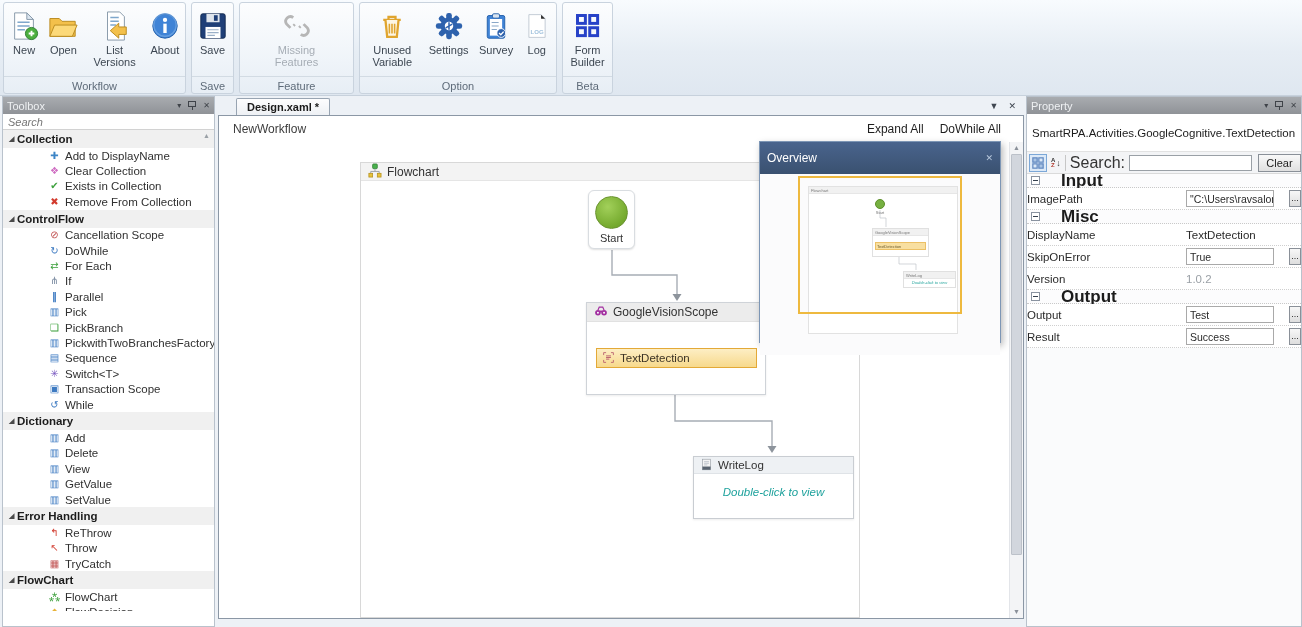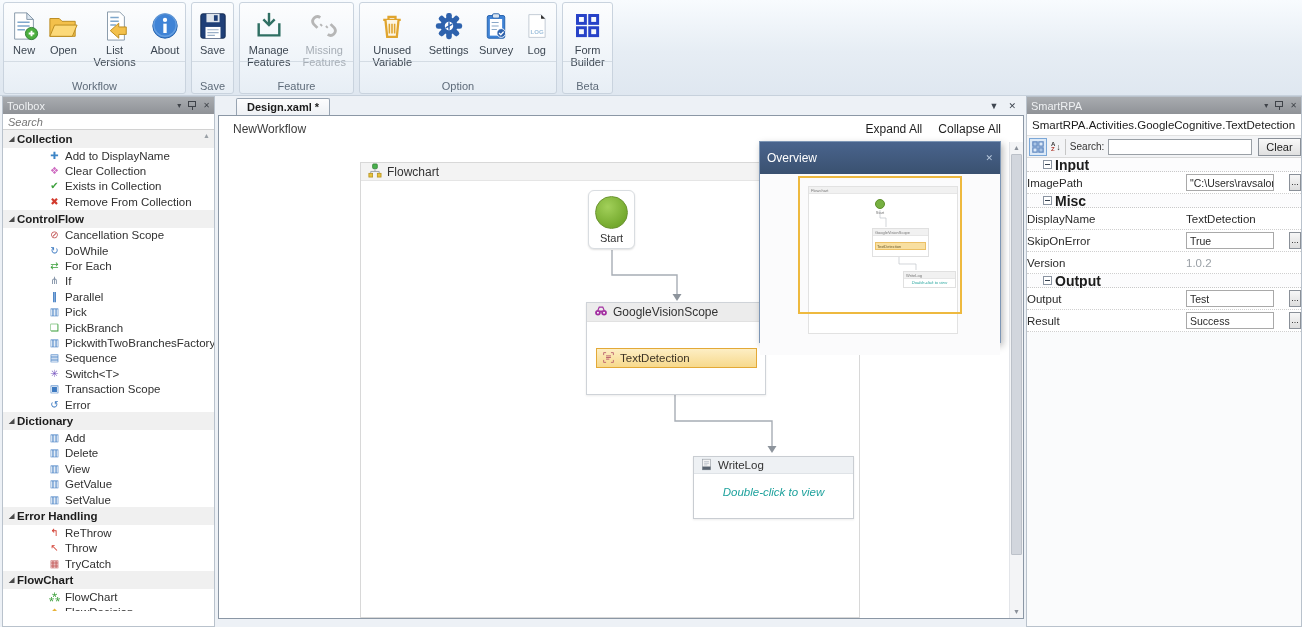--- a/index.html
+++ b/index.html
@@ -7,21 +7,21 @@
   *{box-sizing:border-box}
 
   
   .ribbon{position:absolute;left:0;top:0;width:1302px;height:96px;
     background:linear-gradient(#f8fbfe,#e6edf4 55%,#dfe7f0);
     border-bottom:1px solid #c7d1dc;display:flex;align-items:stretch;padding:2px 0 1px 3px}
   .rgroup{position:relative;border:1px solid #c9d3de;border-radius:3px;
     background:linear-gradient(#fcfdfe,#eff4f9 65%,#e7eef5);
     margin-right:5px;padding:2px 1px 15px 1px;display:flex;justify-content:space-around}
   .rgroup-label{position:absolute;left:0;right:0;bottom:1px;text-align:center;
-    font-size:11px;color:#5e6b79;border-top:1px solid rgba(190,200,212,.55);padding-top:18px}
+    font-size:11px;color:#5e6b79;border-top:1px solid rgba(190,200,212,.55);padding-top:3px}
   .rbtn{display:flex;flex-direction:column;align-items:center;padding-top:3px;
     color:#3d4752;font-size:11px;text-align:center;line-height:1.12;cursor:default}
   .rbtn .ric{height:36px;display:flex;align-items:center;justify-content:center}
   .rbtn.disabled{color:#a6adb5}
   .rlabel{white-space:pre-line}
 
   
   .toolbox{position:absolute;left:2px;top:96px;width:213px;bottom:0;background:#fff;
     border:1px solid #b9c2cc}
   .panel-title{height:17px;background:linear-gradient(#a9acb0,#8f9297);color:#eef0f2;
@@ -127,38 +127,38 @@
   .mini-act{position:absolute;left:2px;top:13px;width:51px;height:8px;background:#f8dfa0;
     border:1px solid #ecc065;font-size:4px;color:#6b5a2c;overflow:hidden;line-height:7px;white-space:nowrap;padding-left:1px}
   .mini-wl{position:absolute;left:94px;top:84px;width:53px;height:17px;border:1px solid #e0e0e0;background:#fff}
   .mini-wl-hint{font-size:4px;color:#2ba8a0;font-style:italic;text-align:center;overflow:hidden;white-space:nowrap;line-height:8px}
   .viewport-rect{position:absolute;left:38px;top:2px;width:164px;height:138px;
     border:2px solid #eeb93f;z-index:3}
 
   
   .property{position:absolute;left:1026px;top:96px;width:276px;bottom:0;background:#fafbfc;
     border:1px solid #b9c2cc;overflow:hidden}
-  .pp-type{height:22px;background:#fff;border-bottom:1px solid #e2e2e2;font-size:11.5px;
+  .pp-type{height:38px;background:#fff;border-bottom:1px solid #e2e2e2;font-size:11.5px;
     color:#1c1c1c;display:flex;align-items:center;padding-left:5px;white-space:nowrap}
   .pp-toolbar{height:22px;display:flex;align-items:center;padding:0 0 0 2px;gap:4px;
     background:#f3f4f6;border-bottom:1px solid #dadada}
   .cat-btn{width:18px;height:18px;border:1px solid #7ba7d7;background:#dce9f7;
     display:flex;align-items:center;justify-content:center}
   .az{display:flex;align-items:center;font-weight:bold;color:#333}
   .az .lets{display:flex;flex-direction:column;font-size:6px;line-height:5px}
   .az .arr{font-size:9px;margin-left:1px}
   .tsep{width:1px;height:16px;background:#c6c6c6}
-  .pp-search-label{font-size:10px;color:#333}
+  .pp-search-label{font-size:16px;color:#333}
   .pp-search{flex:1;height:16px;border:1px solid #9aa0a6;background:#fff;outline:none;
     font-size:11px;padding:0 3px;min-width:0}
   .clear-btn{width:43px;height:18px;border:1px solid #8a9098;
     background:linear-gradient(#f9f9f9,#e0e0e0);font-size:11px;color:#222;text-align:center;
     line-height:16px;margin-left:2px;flex:none}
-  .pp-sec{height:14px;display:flex;align-items:center;gap:3px;padding-left:16px;
-    font-weight:bold;font-size:14px;color:#1c1c1c;border-bottom:1px dotted #c9c9c9;background:#fcfcfd}
+  .pp-sec{height:14px;display:flex;align-items:center;gap:21px;padding-left:4px;
+    font-weight:bold;font-size:17px;color:#1c1c1c;border-bottom:1px dotted #c9c9c9;background:#fcfcfd}
   .boxminus{width:9px;height:9px;border:1px solid #8a93a0;position:relative;background:#fff;flex:none}
   .boxminus::after{content:"";position:absolute;left:1px;right:1px;top:3px;height:1px;background:#35404e}
   .pp-row{height:22px;display:flex;align-items:center;border-bottom:1px dotted #cfcfcf;
     position:relative;font-size:11.5px;color:#2a2a2a;background:#fff}
   .pp-name{width:159px;flex:none;white-space:nowrap;overflow:hidden}
   .pp-val-box{width:88px;height:17px;border:1px solid #a9a9a9;background:#fff;font-size:10.5px;
     display:flex;align-items:center;padding:0 3px;white-space:nowrap;overflow:hidden}
   .pp-more{position:absolute;right:0;top:2px;width:12px;height:17px;border:1px solid #8a9098;
     background:linear-gradient(#f7f7f7,#dedede);font-size:9px;text-align:center;line-height:15px;color:#222}
   .val-gray{color:#9aa0a6}
@@ -224,30 +224,20 @@
             <rect x="8" y="17" width="16" height="12" fill="#fff"></rect>
             <path d="M10 20h12M10 23h12M10 26h8" stroke="#9bb0c8" stroke-width="1.2"></path>
           </svg>
         </span>
       <span class="rlabel">Save</span>
     </div>
     <div class="rgroup-label">Save</div>
   </div>
 
   <div class="rgroup" style="width:115px">
-    <div class="rbtn" style="width:52px">
-      <span class="ric">
-        <svg width="30" height="30" viewBox="0 0 32 32" fill="none" stroke="#2f6f63" stroke-width="2.6">
-            <path d="M16 2v12"></path>
-            <path d="M10 9l6 6 6-6"></path>
-            <path d="M5 13v13h22V13"></path>
-          </svg>
-        </span>
-      <span class="rlabel">Manage Features</span>
-    </div>
     <div class="rbtn disabled" style="width:52px">
       <span class="ric">
         <svg width="30" height="30" viewBox="0 0 32 32" fill="none" stroke="#b6b6b6" stroke-width="3">
             <path d="M12 7a5 5 0 0 0-7 7l4 4"></path>
             <path d="M20 25a5 5 0 0 0 7-7l-4-4"></path>
             <path d="M12 14l2 2M18 16l2 2" stroke-width="2"></path>
           </svg>
         </span>
       <span class="rlabel">Missing Features</span>
     </div>
@@ -399,21 +389,21 @@
     <div class="item">
       <span class="ic g-switch"></span>
       <span>Switch&lt;T&gt;</span>
       </div>
     <div class="item">
       <span class="ic g-trans"></span>
       <span>Transaction Scope</span>
       </div>
     <div class="item">
       <span class="ic g-while"></span>
-      <span>Error</span>
+      <span>While</span>
       </div>
 
     <div class="cat">
       <span class="tri"></span>
       <span>Dictionary</span>
       </div>
     <div class="item">
       <span class="ic g-book"></span>
       <span>Add</span>
       </div>
@@ -472,21 +462,21 @@
     <div class="win-icons">
       <span>▼</span>
       <span>✕</span>
     </div>
   </div>
   <div class="dwindow">
     <div class="bcrow">
       <span>NewWorkflow</span>
       <span class="bclinks">
         <span>Expand All</span>
-        <span>Collapse All</span>
+        <span>DoWhile All</span>
       </span>
     </div>
 
     <div class="surface">
       <div class="fc-container">
         <div class="fc-header">
           <span>
             <svg width="15" height="15" viewBox="0 0 16 16">
                 <rect x="6" y="1" width="5" height="5" rx="1" fill="#49b04d" stroke="#2e7d32" stroke-width=".8"></rect>
                 <path d="M8.5 6v3M4 9h9M4 9v2M13 9v2" stroke="#9aa0a8" fill="none"></path>
@@ -576,21 +566,21 @@
           </div>
         </div>
         <div class="viewport-rect"></div>
       </div>
     </div>
   </div>
 </div>
 
 <div class="property">
   <div class="panel-title">
-    <span>SmartRPA</span>
+    <span>Property</span>
     <span class="pt-icons">
       <span>▾</span>
       <span class="pin"></span>
       <span>✕</span>
     </span>
   </div>
   <div class="pp-type">SmartRPA.Activities.GoogleCognitive.TextDetection</div>
   <div class="pp-toolbar">
     <span class="cat-btn">
       <svg width="12" height="12" viewBox="0 0 14 14" fill="none" stroke="#5f87c0" stroke-width="1.4">

